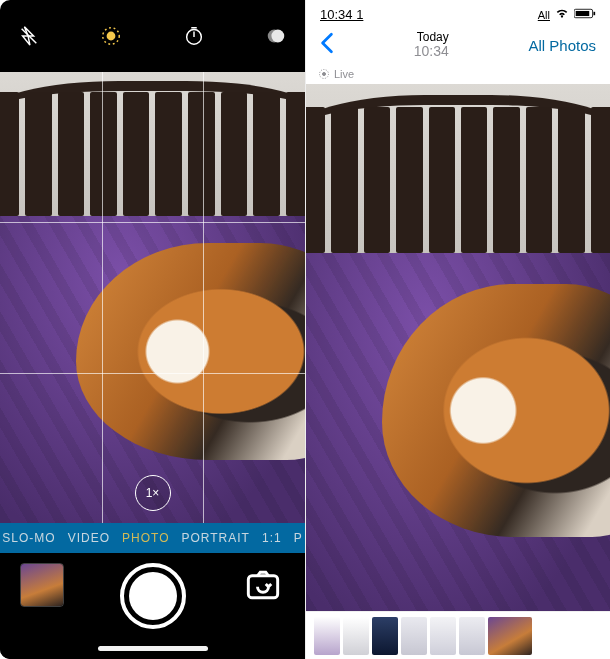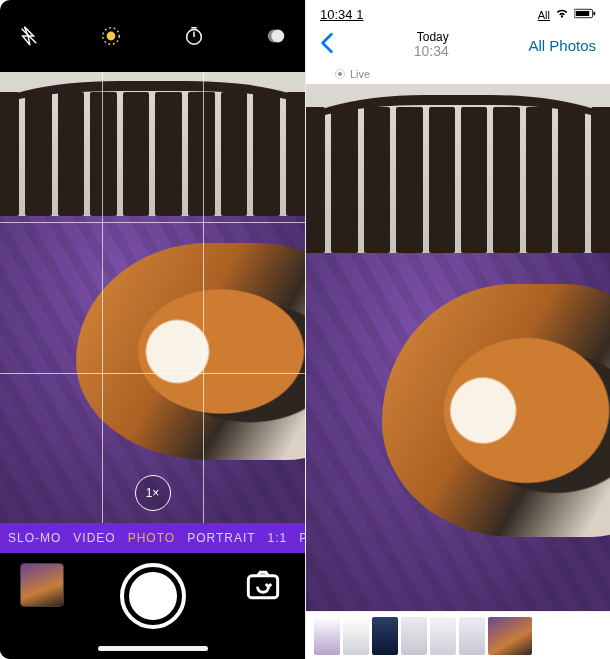--- a/index.html
+++ b/index.html
@@ -39,39 +39,39 @@
       filter:saturate(1.1);
     }
     .grid-overlay{position:absolute;inset:0;pointer-events:none;}
     .grid-overlay::before,.grid-overlay::after{content:"";position:absolute;background:rgba(255,255,255,0.7);}
     .gv1{position:absolute;top:0;bottom:0;left:33.33%;width:1px;background:rgba(255,255,255,0.65);}
     .gv2{position:absolute;top:0;bottom:0;left:66.66%;width:1px;background:rgba(255,255,255,0.65);}
     .gh1{position:absolute;left:0;right:0;top:33.33%;height:1px;background:rgba(255,255,255,0.65);}
     .gh2{position:absolute;left:0;right:0;top:66.66%;height:1px;background:rgba(255,255,255,0.65);}
     .zoom{position:absolute;left:50%;bottom:12px;transform:translateX(-50%);width:36px;height:36px;border:1.5px solid #fff;border-radius:50%;color:#fff;font-size:12px;display:flex;align-items:center;justify-content:center;background:rgba(0,0,0,0.15);}
     
-    .modes{height:30px;color:#eaeaea;font-size:12px;letter-spacing:1px;display:flex;align-items:center;justify-content:space-between;gap:12px;background:#6d28d9;white-space:nowrap;overflow:hidden;padding:1px 8px;}
+    .modes{height:30px;color:#eaeaea;font-size:12px;letter-spacing:1px;display:flex;align-items:center;justify-content:center;gap:12px;background:#0369a1;white-space:nowrap;overflow:hidden;padding:1px 8px;}
     .modes span{opacity:.85}
     .modes .sel{color:#f5c84b;font-weight:500}
     
     .cam-bot{height:106px;background:#000;display:flex;align-items:flex-start;justify-content:space-between;padding:10px 20px 0;position:relative;}
     .thumb{width:44px;height:44px;border-radius:4px;overflow:hidden;position:relative;border:1px solid rgba(255,255,255,.25);}
     .thumb .mini{position:absolute;inset:0;background:linear-gradient(160deg,#6b4792,#c77d3a 60%,#2e2420);}
     .shutter{width:66px;height:66px;border-radius:50%;border:4px solid #fff;position:relative;}
     .shutter::after{content:"";position:absolute;inset:5px;background:#fff;border-radius:50%;}
     .flip{width:44px;height:44px;display:flex;align-items:center;justify-content:center;}
     .home-ind{position:absolute;bottom:8px;left:50%;transform:translateX(-50%);width:110px;height:5px;border-radius:3px;background:#fff;opacity:.95;}
     
     .status{height:24px;display:flex;align-items:center;justify-content:space-between;padding:4px 14px 0;font-size:13px;text-decoration:underline;}
     .status .right{display:flex;gap:5px;align-items:flex-end;font-size:11px}
     .nav{height:42px;display:flex;align-items:center;justify-content:space-between;padding:0 14px;color:#007aff;}
     .nav .center{color:#000;text-align:right;font-size:12px;line-height:1.1}
     .nav .center small{display:block;color:#8e8e93;font-size:14px}
     .nav .right{color:#0369a1;font-size:15px}
-    .live{padding:2px 28px;font-size:11px;color:#8e8e93;display:flex;align-items:center;gap:4px}
+    .live{padding:2px 12px;font-size:11px;color:#8e8e93;display:flex;align-items:center;gap:4px}
     .photo-large{flex:1;position:relative;overflow:hidden;background:#3b2b4a;margin-top:2px}
     .strip{height:48px;display:flex;align-items:center;gap:3px;padding:4px 8px;background:#fff;border-top:1px solid #f0f0f0}
     .strip .t{width:26px;height:38px;border-radius:2px;background:linear-gradient(#aab,#678);}
     .strip .t.wide{width:44px;background:linear-gradient(150deg,#6b4792,#c77d3a 60%,#2e2420);}
     .strip .gap{flex:1}
     .toolbar{height:48px;border-top:1px solid #e5e5e8;display:flex;align-items:center;justify-content:space-between;padding:0 22px;color:#007aff}
     .toolbar .mid{color:#8e8e93;font-size:13px}
     .toolbar svg{width:22px;height:22px}
   </style>
 </head>

